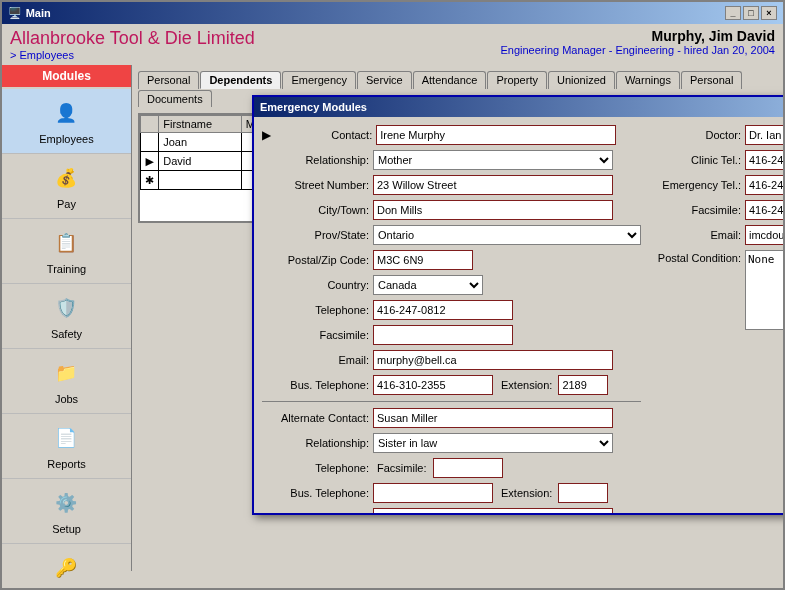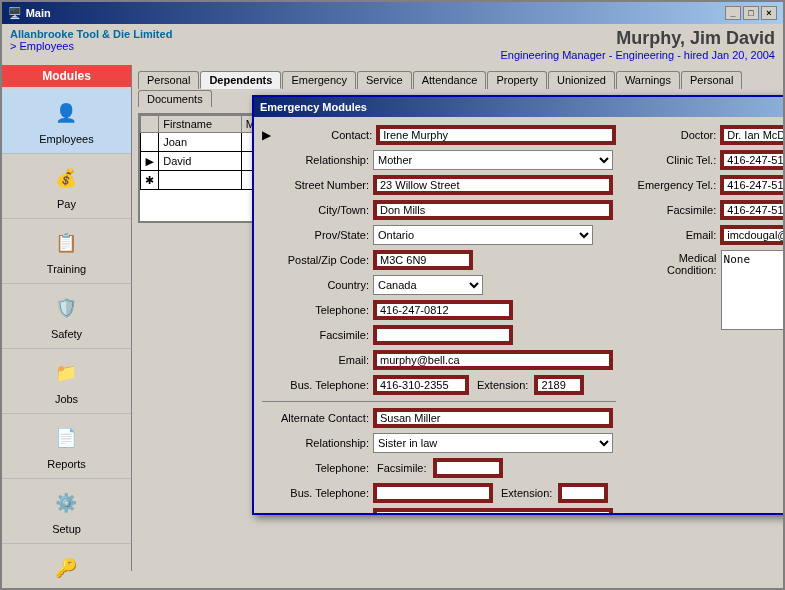--- a/index.html
+++ b/index.html
@@ -40,24 +40,24 @@
     }
 
     
     .header-area {
       background: #d4d0c8;
       padding: 4px 8px;
       display: flex;
       justify-content: space-between;
       align-items: flex-start;
     }
-    .company-name { font-size: 11px; font-weight: bold; color: #0369a1; }
+    .company-name { font-size: 18px; font-weight: normal; color: #be185d; }
     .breadcrumb { color: #0000cc; font-size: 11px; cursor: pointer; }
     .employee-info { text-align: right; }
-    .employee-name { font-size: 18px; font-weight: bold; color: #404040; }
+    .employee-name { font-size: 14px; font-weight: bold; color: #000000; }
     .employee-title { font-size: 11px; color: #0000cc; }
 
     
     .content-area {
       display: flex;
       height: calc(100% - 80px);
     }
 
     
     .sidebar {
@@ -194,21 +194,21 @@
       gap: 4px;
     }
     .form-label {
       font-size: 11px;
       color: #000;
       min-width: 110px;
       text-align: right;
     }
     .form-input {
       height: 20px;
-      border: 4px solid #7f1d1d;
+      border: 1px solid #7f1d1d;
       background: white;
       font-size: 11px;
       padding: 0 3px;
     }
     .form-select {
       height: 20px;
       border: 1px solid #808080;
       background: white;
       font-size: 11px;
     }
@@ -403,21 +403,21 @@
                 <input type="text" class="form-input form-input-wide" value="23 Willow Street" style="">
               </div>
               <div class="form-row">
                 <span style="min-width:8px;"></span>
                 <span class="form-label" style="min-width:95px;">City/Town:</span>
                 <input type="text" class="form-input form-input-wide" value="Don Mills" style="">
               </div>
               <div class="form-row">
                 <span style="min-width:8px;"></span>
                 <span class="form-label" style="min-width:95px;">Prov/State:</span>
-                <select class="form-select" style="width:220px;">
+                <select class="form-select" style="width:268px;">
                   <option>Ontario</option>
                 </select>
               </div>
               <div class="form-row">
                 <span style="min-width:8px;"></span>
                 <span class="form-label" style="min-width:95px;">Postal/Zip Code:</span>
                 <input type="text" class="form-input" style="width: 100px;" value="M3C 6N9">
               </div>
               <div class="form-row">
                 <span style="min-width:8px;"></span>
@@ -437,21 +437,21 @@
                 <input type="text" class="form-input" style="width: 140px;">
               </div>
               <div class="form-row">
                 <span style="min-width:8px;"></span>
                 <span class="form-label" style="min-width:95px;">Email:</span>
                 <input type="text" class="form-input form-input-wide" value="murphy@bell.ca" style="">
               </div>
               <div class="form-row">
                 <span style="min-width:8px;"></span>
                 <span class="form-label" style="min-width:95px;">Bus. Telephone:</span>
-                <input type="text" class="form-input" style="width: 96px;" value="416-310-2355">
+                <input type="text" class="form-input" style="width: 120px;" value="416-310-2355">
                 <span style="margin-left:4px;">Extension:</span>
                 <input type="text" class="form-input" style="width: 50px; margin-left: 2px;" value="2189">
               </div>
 
               <div class="section-divider"></div>
 
               <div class="form-row">
                 <span style="min-width:8px;"></span>
                 <span class="form-label" style="min-width:95px;">Alternate Contact:</span>
                 <input type="text" class="form-input form-input-wide" value="Susan Miller" style="">
@@ -498,21 +498,21 @@
               </div>
               <div class="form-row">
                 <span class="form-label" style="min-width:90px;">Facsimile:</span>
                 <input type="text" class="form-input" style="width: 170px;" value="416-247-5126">
               </div>
               <div class="form-row">
                 <span class="form-label" style="min-width:90px;">Email:</span>
                 <input type="text" class="form-input" style="width: 170px;" value="imcdougal@doctorsoffice.ca">
               </div>
               <div class="form-row" style="align-items:flex-start;">
-                <span class="form-label" style="min-width:90px;margin-top:2px;">Medical Condition:</span>
+                <span class="form-label" style="min-width:90px;margin-top:2px;">Postal Condition:</span>
                 <textarea style="width: 170px; height: 80px; border: 1px solid rgb(128, 128, 128); font-size: 11px; padding: 2px; resize: none;">None</textarea>
               </div>
             </div>
           </div>
         </div>
       </div>
     </div>
   </div>
 </div>
 

